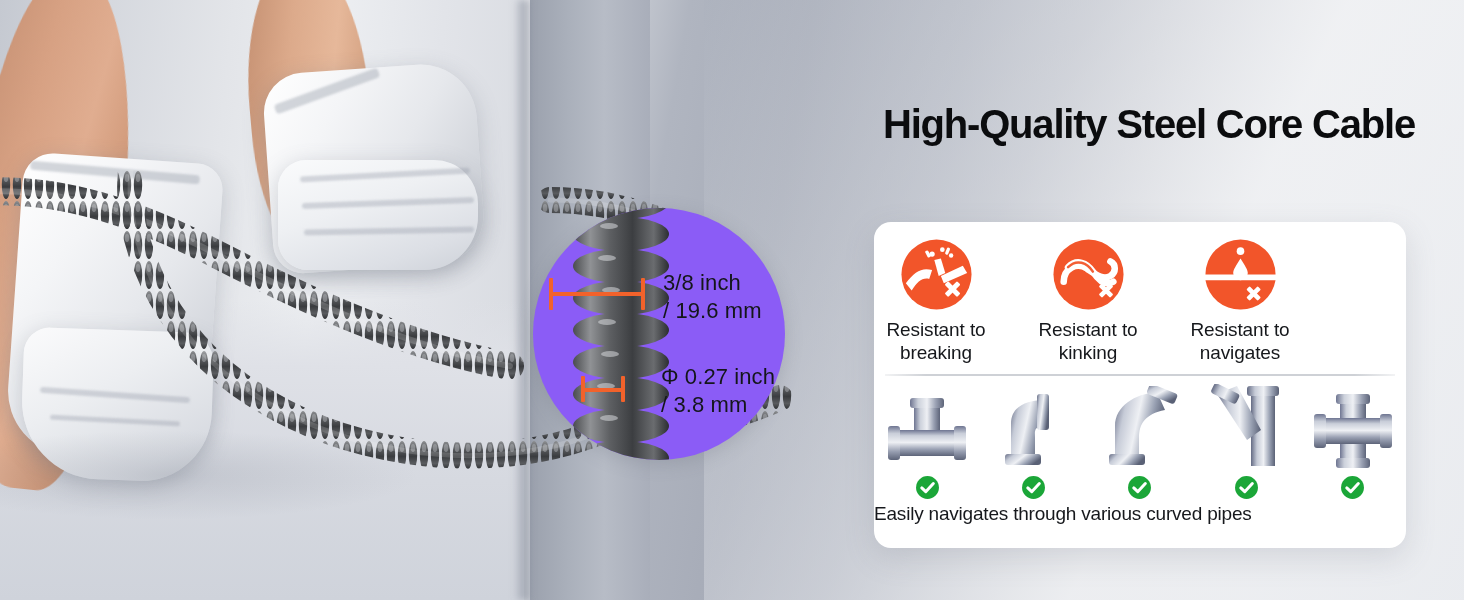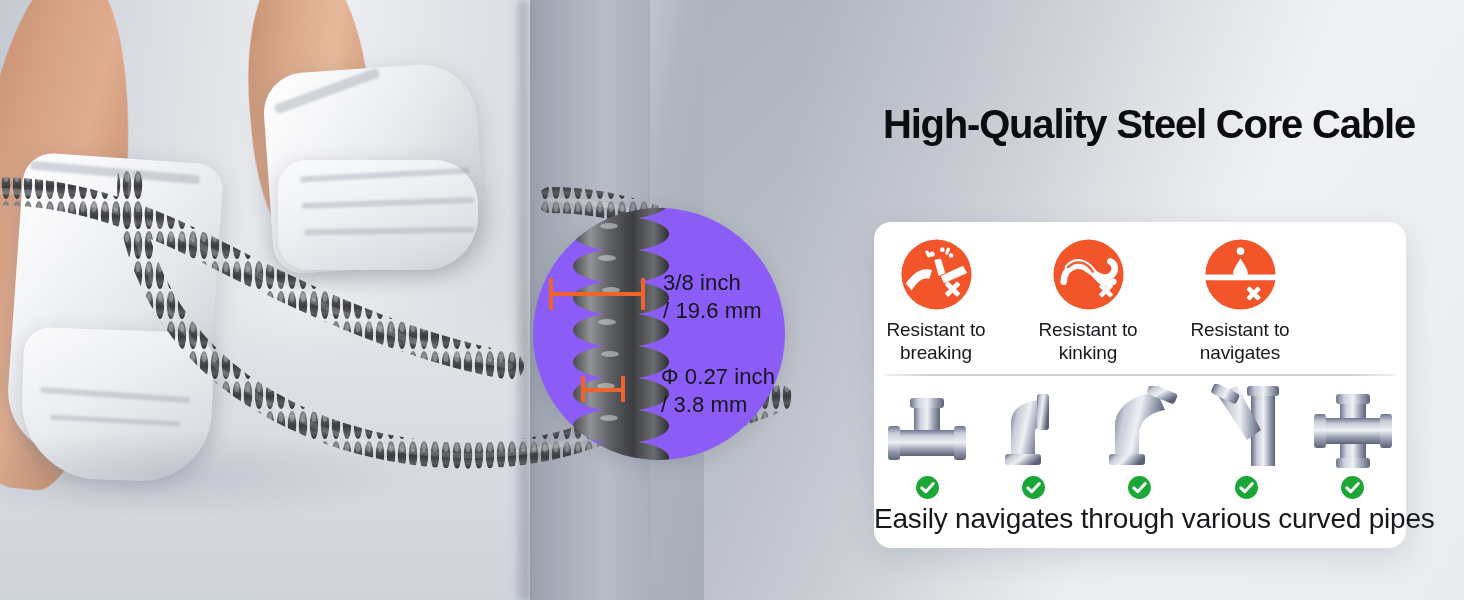--- a/index.html
+++ b/index.html
@@ -131,22 +131,22 @@
     background:linear-gradient(90deg,rgba(205,208,213,.25) 0%,#ced1d6 8%,#ced1d6 92%,rgba(205,208,213,.25) 100%);
   }
   .pipes-row{
     position:absolute; left:0; top:164px; width:532px;
     display:flex; justify-content:space-around; align-items:flex-end;
   }
   .pipe-cell{ width:96px; display:flex; flex-direction:column; align-items:center; }
   .pipe-art{ height:84px; display:flex; align-items:flex-end; justify-content:center; }
   .check{ margin-top:5px; width:25px; height:25px; }
   .pipes-caption{
-    position:absolute; left:0; top:281px; width:532px; text-align:right;
-    color:#16181c; font-size:28px; letter-spacing:-.2px; white-space:nowrap;
+    position:absolute; left:0; top:281px; width:532px; text-align:left;
+    color:#16181c; font-size:19px; letter-spacing:-.2px; white-space:nowrap;
   }
 </style>
 </head>
 <body>
 
 <div id="stage">
 
   <div class="bg-base"></div>
   <div class="bg-right-light"></div>
   <div class="bg-pillar"></div>

